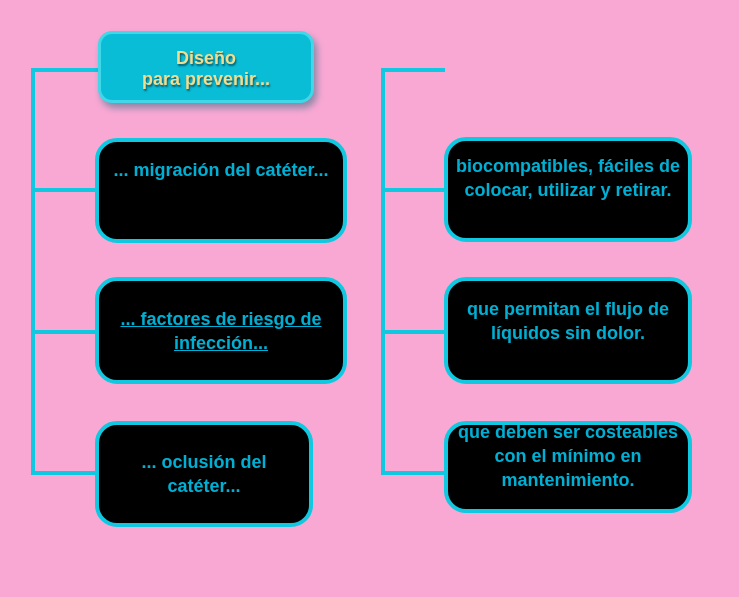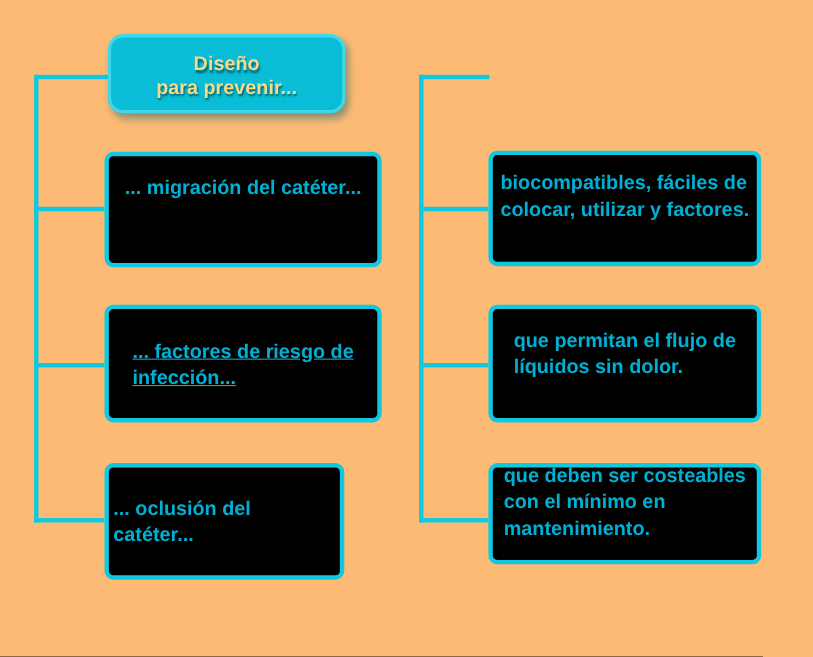--- a/index.html
+++ b/index.html
@@ -4,21 +4,21 @@
 <style>
   html, body {
     margin: 0;
     padding: 0;
     background: #000000;
   }
   .canvas {
     position: relative;
     width: 739px;
     height: 597px;
-    background: #fdba74;
+    background: #f9a8d4;
     overflow: hidden;
     font-family: "Liberation Sans", sans-serif;
   }
   .line {
     position: absolute;
     background: #10c8e0;
   }
   .hdr {
     position: absolute;
     background: #0abdd6;
@@ -37,25 +37,26 @@
   }
   .hdr .t {
     white-space: pre-line;
     text-shadow: 1px 2px 2px rgba(0, 60, 75, 0.75);
     padding-top: 4px;
   }
   .node {
     position: absolute;
     background: #000000;
     border: 4px solid #10c8e0;
-    border-radius: 8px;
+    border-radius: 22px;
     box-sizing: border-box;
     display: flex;
     align-items: center;
     justify-content: center;
+    text-align: center;
     color: #00b0d4;
     font-weight: 700;
     font-size: 18px;
     line-height: 24px;
   }
   .node .t {
     white-space: pre-line;
     padding: 0 4px;
   }
 </style>
@@ -90,21 +91,21 @@
 infección...</span>
   </div>
 
   <div class="node" style="left:95px; top:421px; width:218px; height:106px;">
     <span class="t">... oclusión del catéter...</span>
   </div>
 
 
   <div class="node" style="left:444px; top:137px; width:248px; height:105px;">
     <span class="t" style="transform:translateY(-12px);">biocompatibles, fáciles de
-colocar, utilizar y factores.</span>
+colocar, utilizar y retirar.</span>
   </div>
 
   <div class="node" style="left:444px; top:277px; width:248px; height:107px;">
     <span class="t" style="transform:translateY(-10px);">que permitan el flujo de
 líquidos sin dolor.</span>
   </div>
 
   <div class="node" style="left:444px; top:421px; width:248px; height:92px;">
     <span class="t" style="transform:translateY(-11px);">que deben ser costeables
 con el mínimo en

